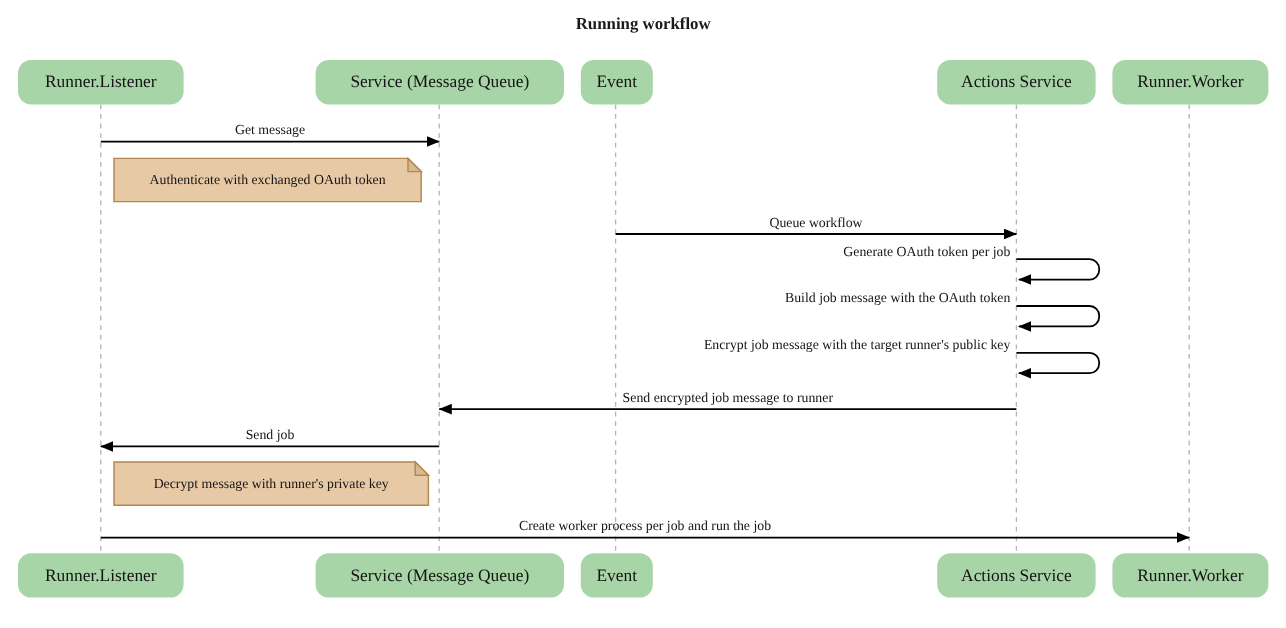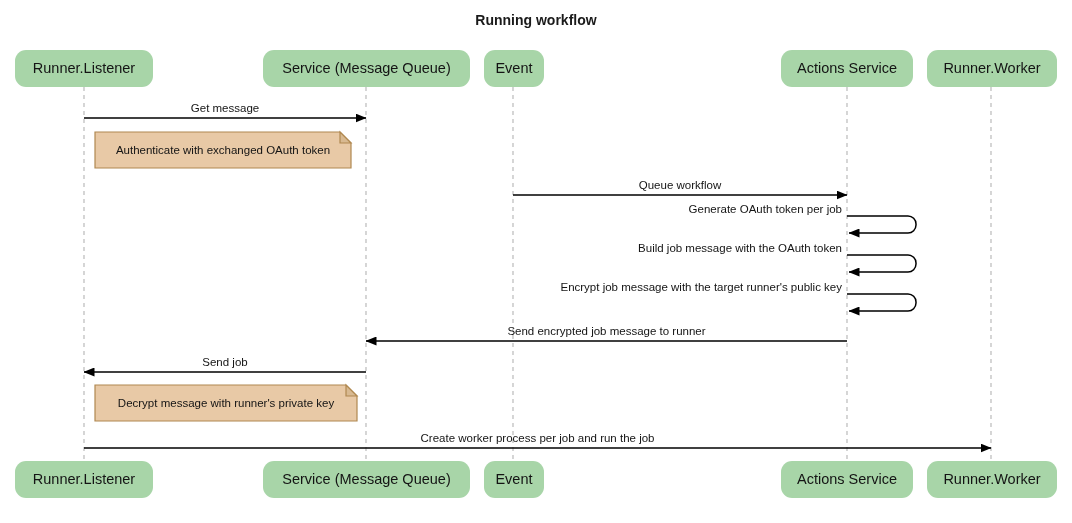--- a/index.html
+++ b/index.html
@@ -12,20 +12,21 @@
     width: 1072px;
     height: 523px;
     position: relative;
     overflow: hidden;
     color: #000000;
   }
   #diagram-root {
     position: relative;
     width: 1068px;
     height: 523px;
+    font-family: Liberation Serif, serif;
   }
   .diagram-svg {
     position: absolute;
     left: 0;
     top: 0;
   }
   .title-text {
     font-size: 14px;
     font-weight: bold;
     fill: #1a1a1a;

